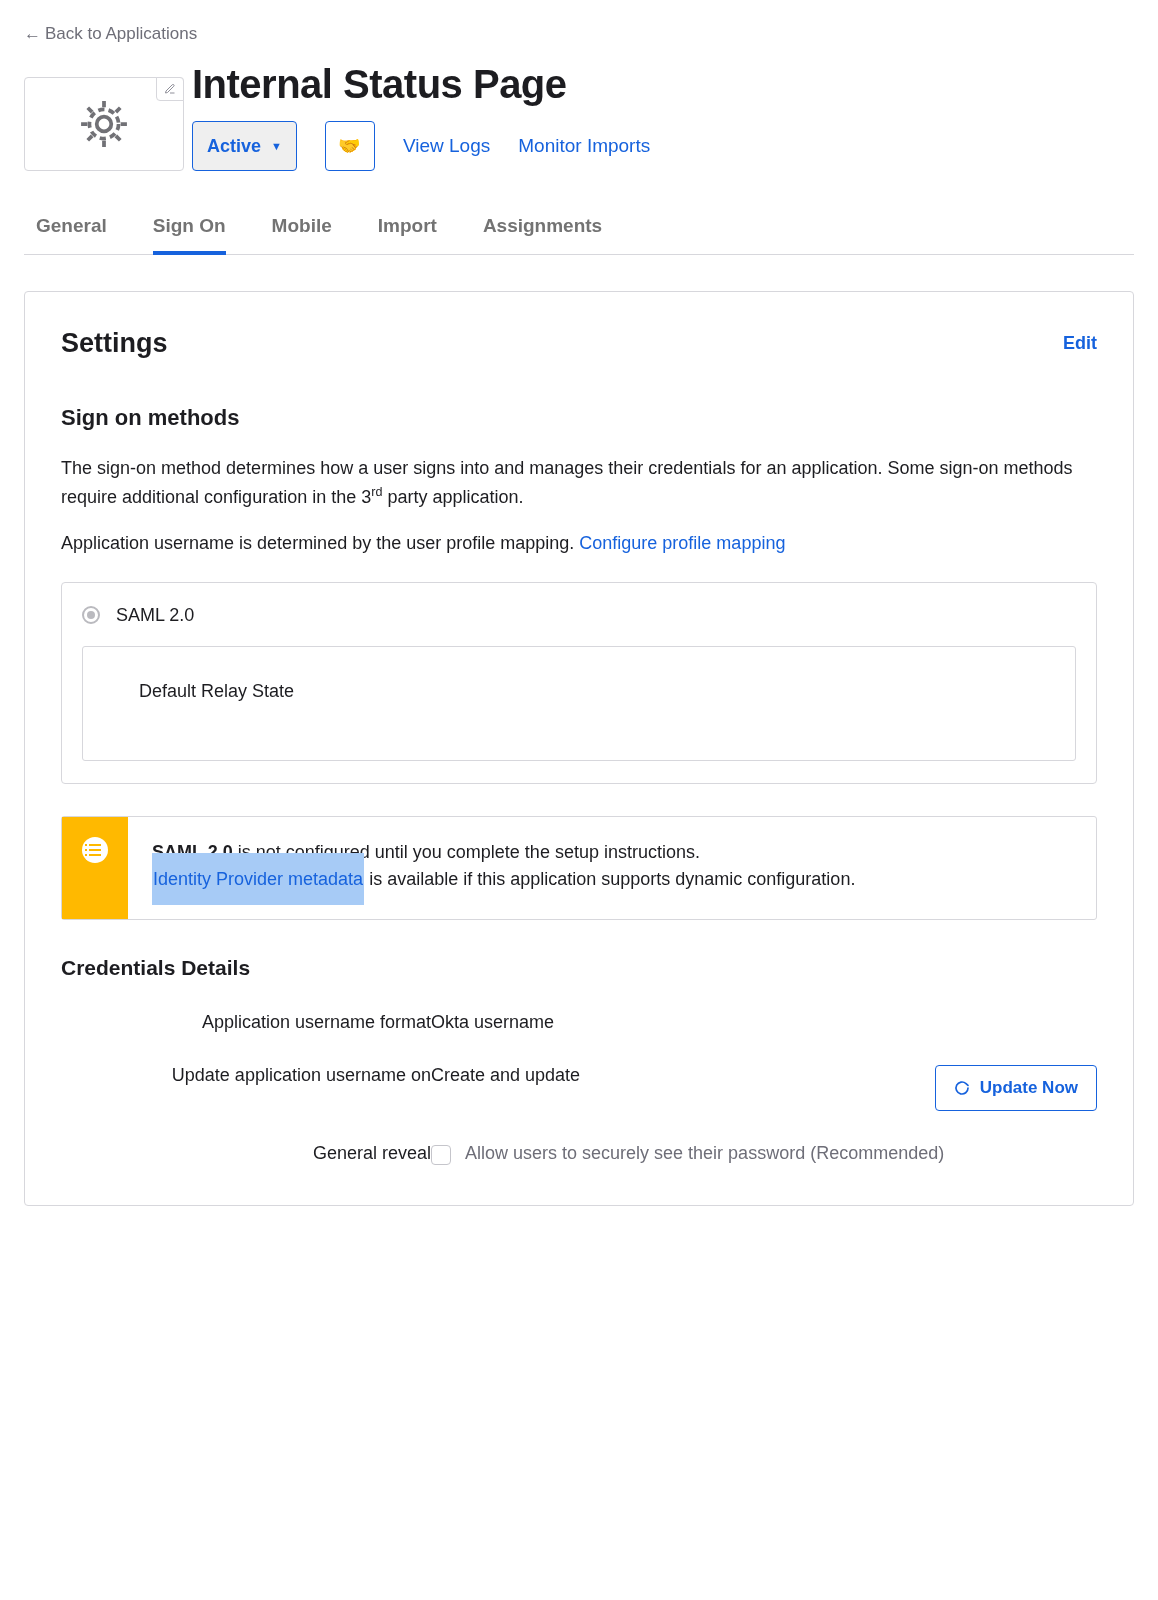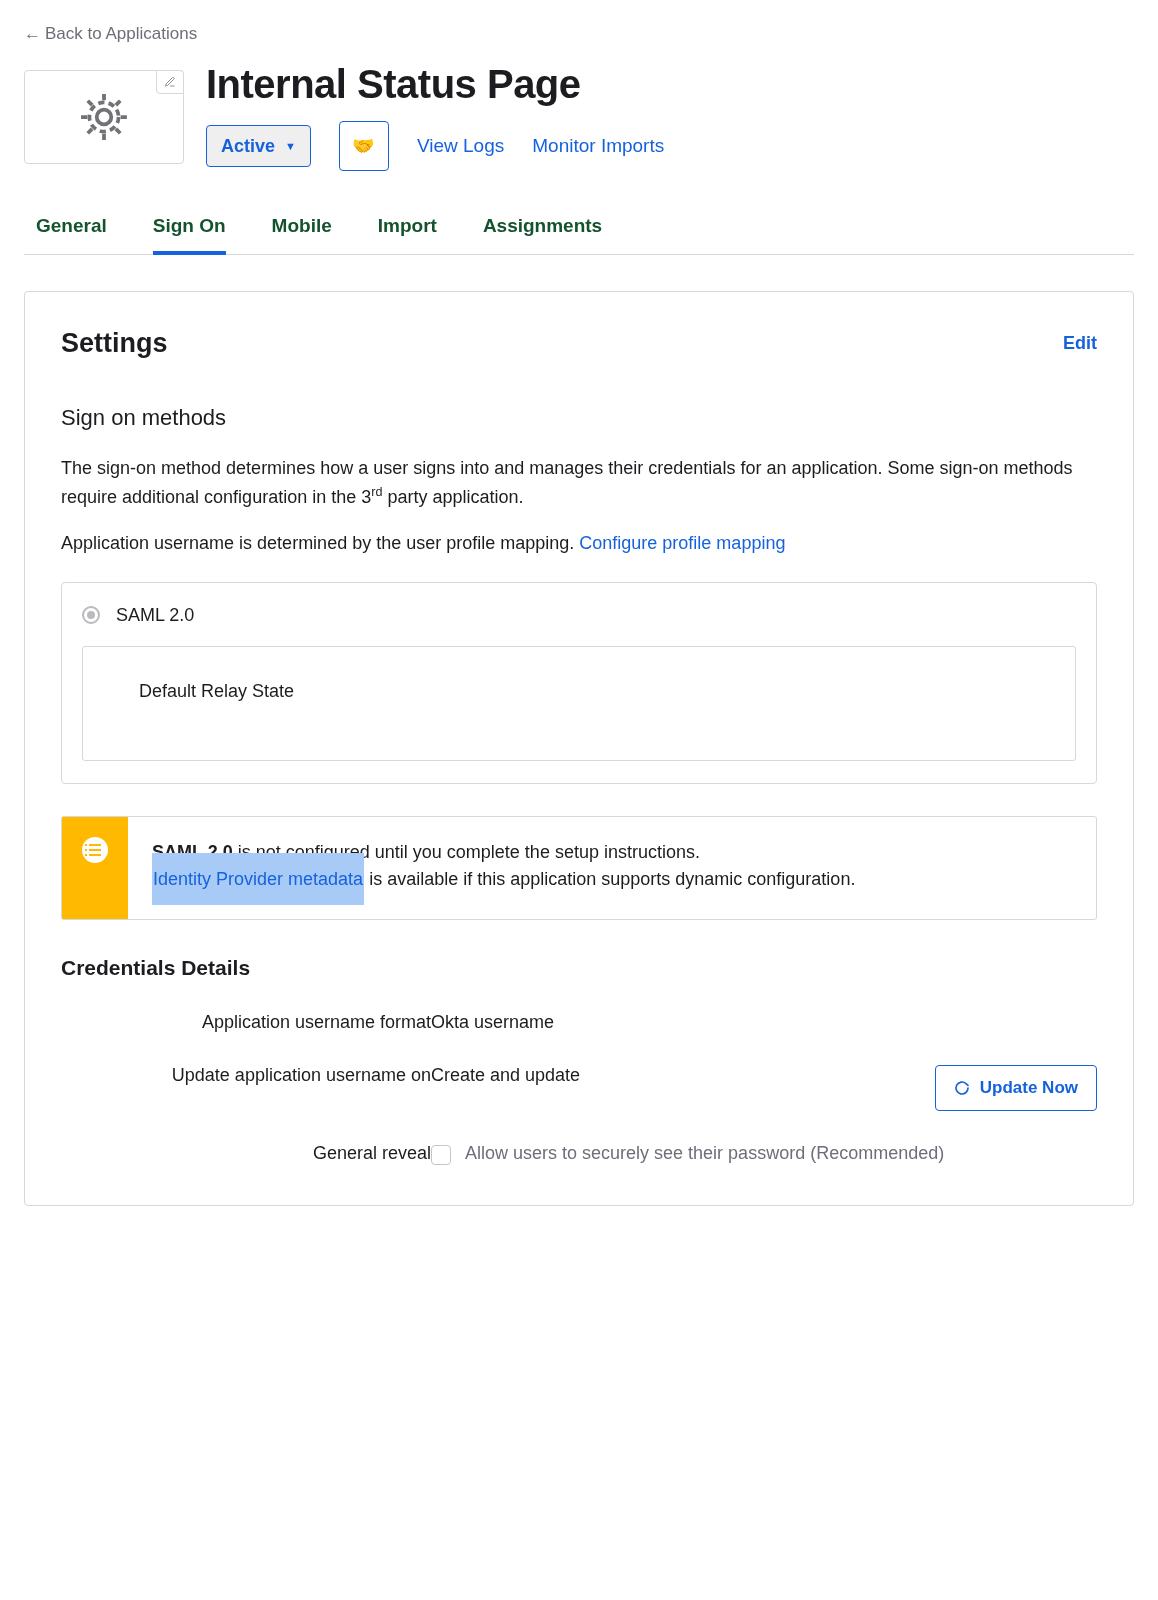--- a/index.html
+++ b/index.html
@@ -15,22 +15,22 @@
       display: inline-flex;
       align-items: center;
       color: #6e6e78;
       font-size: 17px;
       gap: 4px;
       margin-bottom: 18px;
     }
     .back-arrow { font-size: 17px; }
     .app-header {
       display: flex;
-      align-items: center;
-      gap: 22px;
+      align-items: flex-end;
+      gap: 8px;
       margin-bottom: 32px;
     }
     .app-logo-box {
       position: relative;
       width: 160px;
       height: 94px;
       border: 1px solid #d7d7dc;
       border-radius: 4px;
       display: flex;
       align-items: center;
@@ -62,21 +62,21 @@
     .app-actions {
       display: flex;
       align-items: center;
       gap: 28px;
     }
     .active-box {
       border: 1px solid #1662dd;
       color: #1662dd;
       border-radius: 4px;
       padding: 0 14px;
-      height: 42px;
+      height: 50px;
       display: flex;
       align-items: center;
       gap: 10px;
       font-size: 18px;
       font-weight: 600;
     }
     .active-box .tri { font-size: 11px; }
     .icon-box {
       border: 1px solid #1662dd;
       border-radius: 4px;
@@ -93,21 +93,21 @@
     }
     .tabs {
       display: flex;
       gap: 46px;
       border-bottom: 1px solid #d7d7dc;
       padding: 0 12px;
     }
     .tab {
       font-size: 19px;
       font-weight: 600;
-      color: #14532d;
+      color: #737373;
       padding: 12px 0 14px 0;
       border-bottom: 4px solid transparent;
       margin-bottom: -1px;
     }
     .tab.active {
       border-bottom-color: #1662dd;
     }
     .panel {
       margin-top: 36px;
       border: 1px solid #d7d7dc;
@@ -124,21 +124,21 @@
       font-size: 27px;
       font-weight: 700;
     }
     .edit-link {
       color: #1662dd;
       font-weight: 600;
       font-size: 18px;
     }
     .sub-title {
       font-size: 22px;
-      font-weight: 400;
+      font-weight: 700;
       margin-bottom: 24px;
     }
     .desc {
       font-size: 18px;
       line-height: 1.55;
       color: #1d1d21;
       margin-bottom: 18px;
     }
     sup { font-size: 0.7em; }
     .inline-link { color: #1662dd; }

